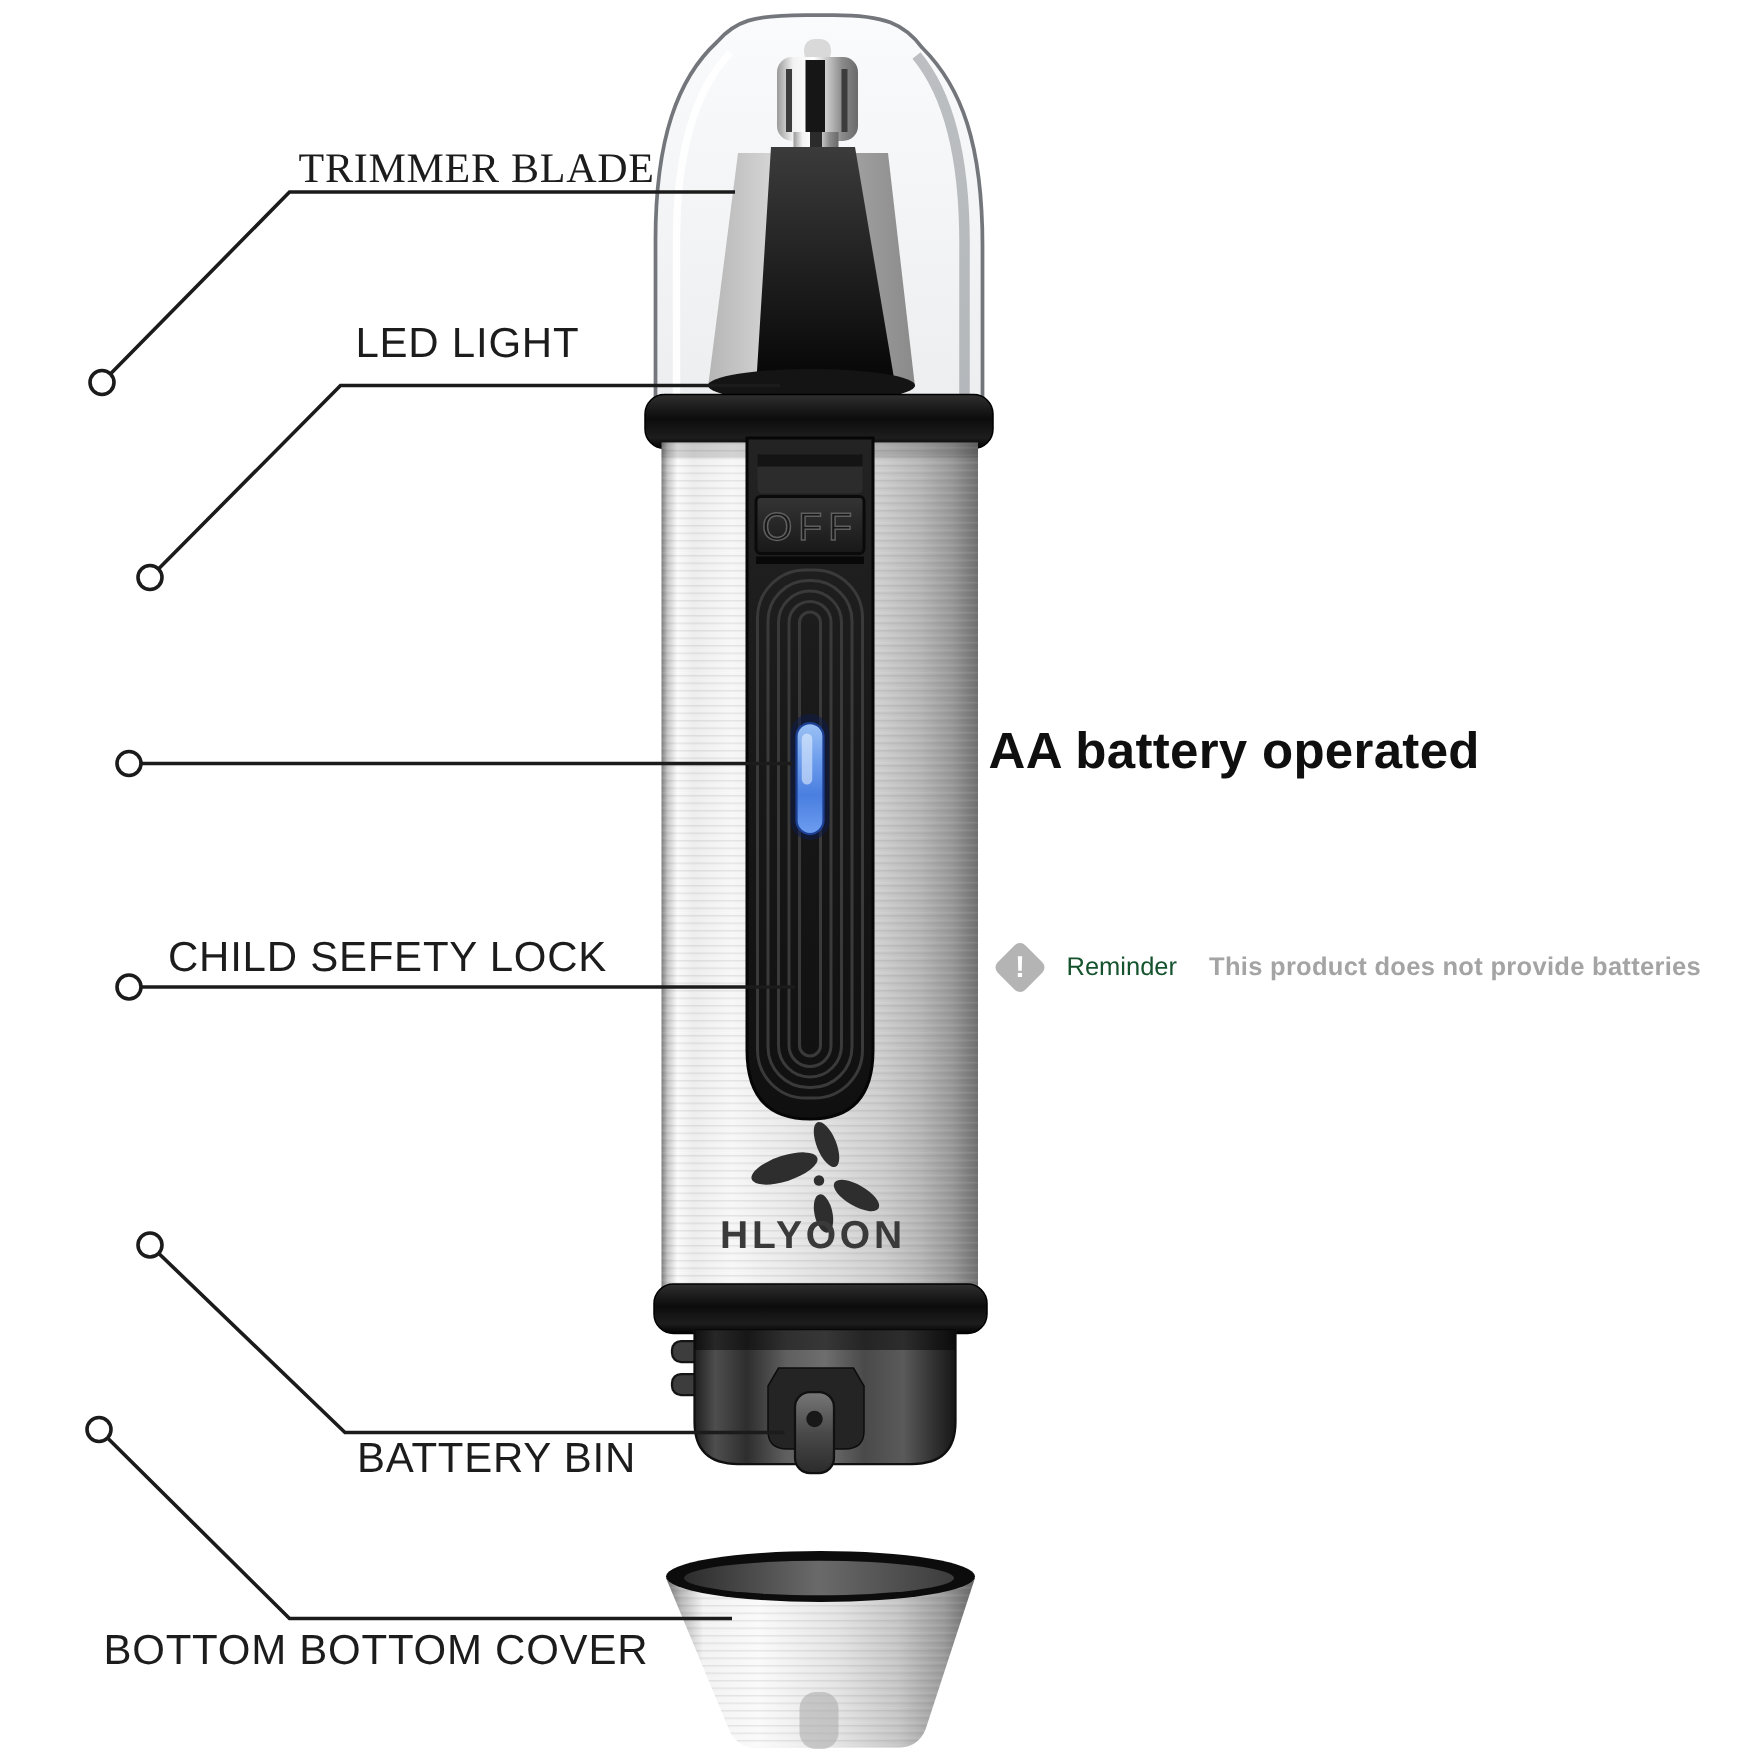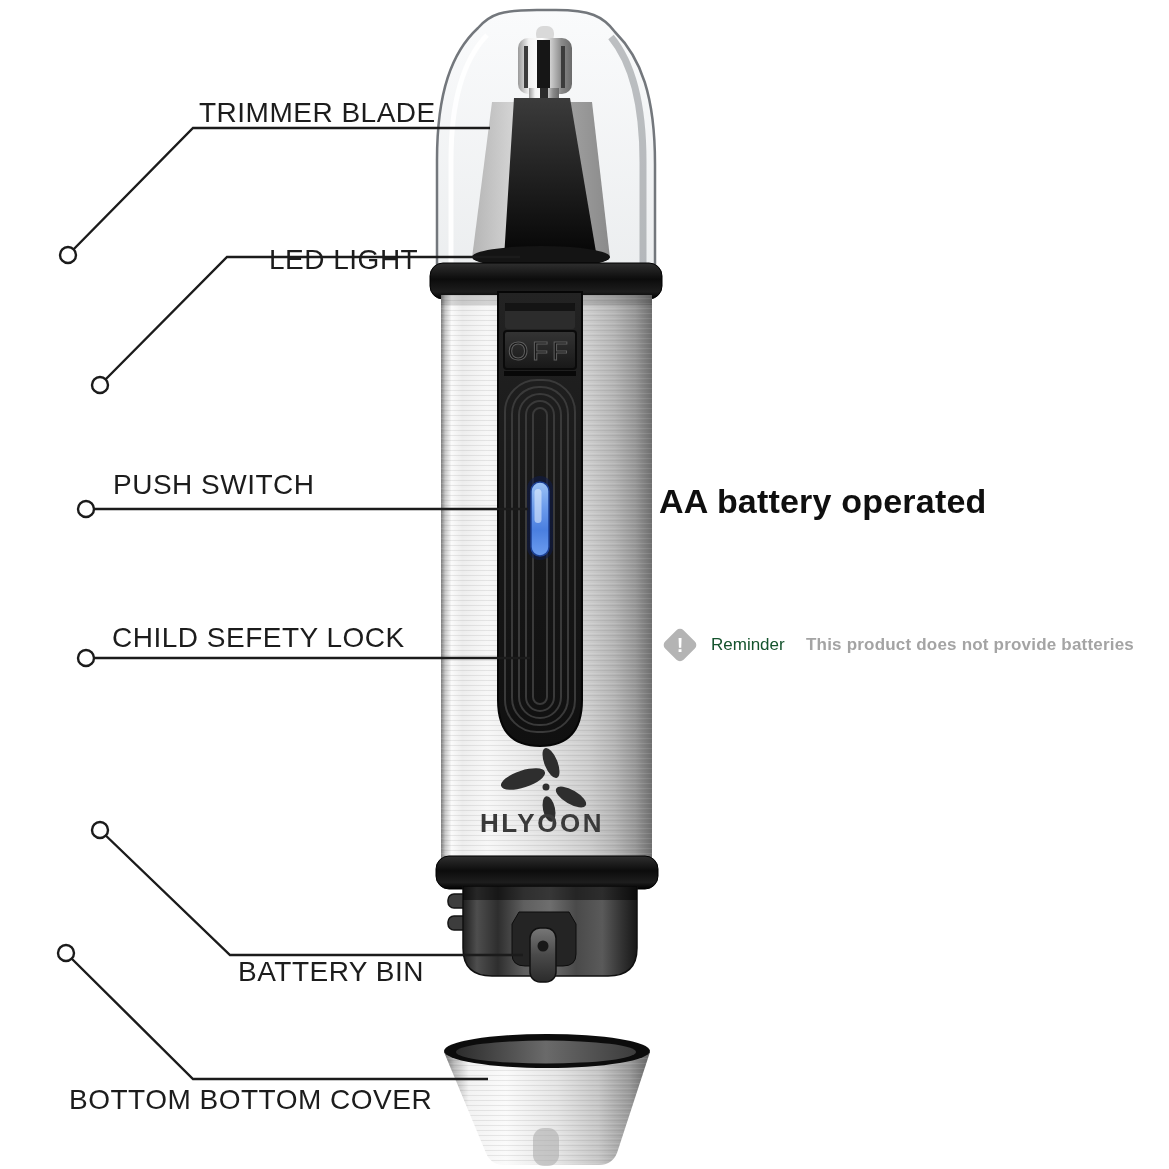--- a/index.html
+++ b/index.html
@@ -11,22 +11,22 @@
     font-family:"Liberation Sans",sans-serif;
   }
   .layer{position:absolute;left:0;top:0;width:1169px;height:1169px;}
   .callout-label{
     position:absolute;
     font:400 28px/1.1 "Liberation Sans",sans-serif;
     color:#1c1c1c;
     letter-spacing:.5px;
     white-space:nowrap;
   }
-  .lbl-trimmer{left:199px;top:98px;}
-  .lbl-led{left:237px;top:245px;margin-left:32px;}
+  .lbl-trimmer{left:199px;top:98px;font-family:Liberation Serif, serif;}
+  .lbl-led{left:237px;top:214px;}
   .lbl-push{left:113px;top:470px;}
   .lbl-lock{left:112px;top:623px;text-align:center;}
   .lbl-bin{left:238px;top:957px;}
   .lbl-cover{left:69px;top:1085px;}
   .info-title{
     position:absolute;left:659px;top:482px;
     font:700 34px/1.15 "Liberation Sans",sans-serif;
     color:#0f0f0f;white-space:nowrap;letter-spacing:.2px;
   }
   .info-subtitle{
@@ -243,21 +243,20 @@
       <circle cx="100" cy="385" r="8"></circle>
       <circle cx="86" cy="509" r="8"></circle>
       <circle cx="86" cy="658" r="8"></circle>
       <circle cx="100" cy="830" r="8"></circle>
       <circle cx="66" cy="953" r="8"></circle>
     </g>
   </svg>
 
   <div class="callout-label lbl-trimmer">TRIMMER BLADE</div>
   <div class="callout-label lbl-led">LED LIGHT</div>
-  <div class="callout-label lbl-push">PUSH SWITCH</div>
   <div class="callout-label lbl-lock">CHILD SEFETY LOCK</div>
   <div class="callout-label lbl-bin">BATTERY BIN</div>
   <div class="callout-label lbl-cover">BOTTOM BOTTOM COVER</div>
 
   <div class="info-title">AA battery operated</div>
   <div class="reminder-icon">
     <span class="diamond"></span>
     <span class="excl">!</span>
   </div>
   <div class="reminder-label">Reminder</div>

